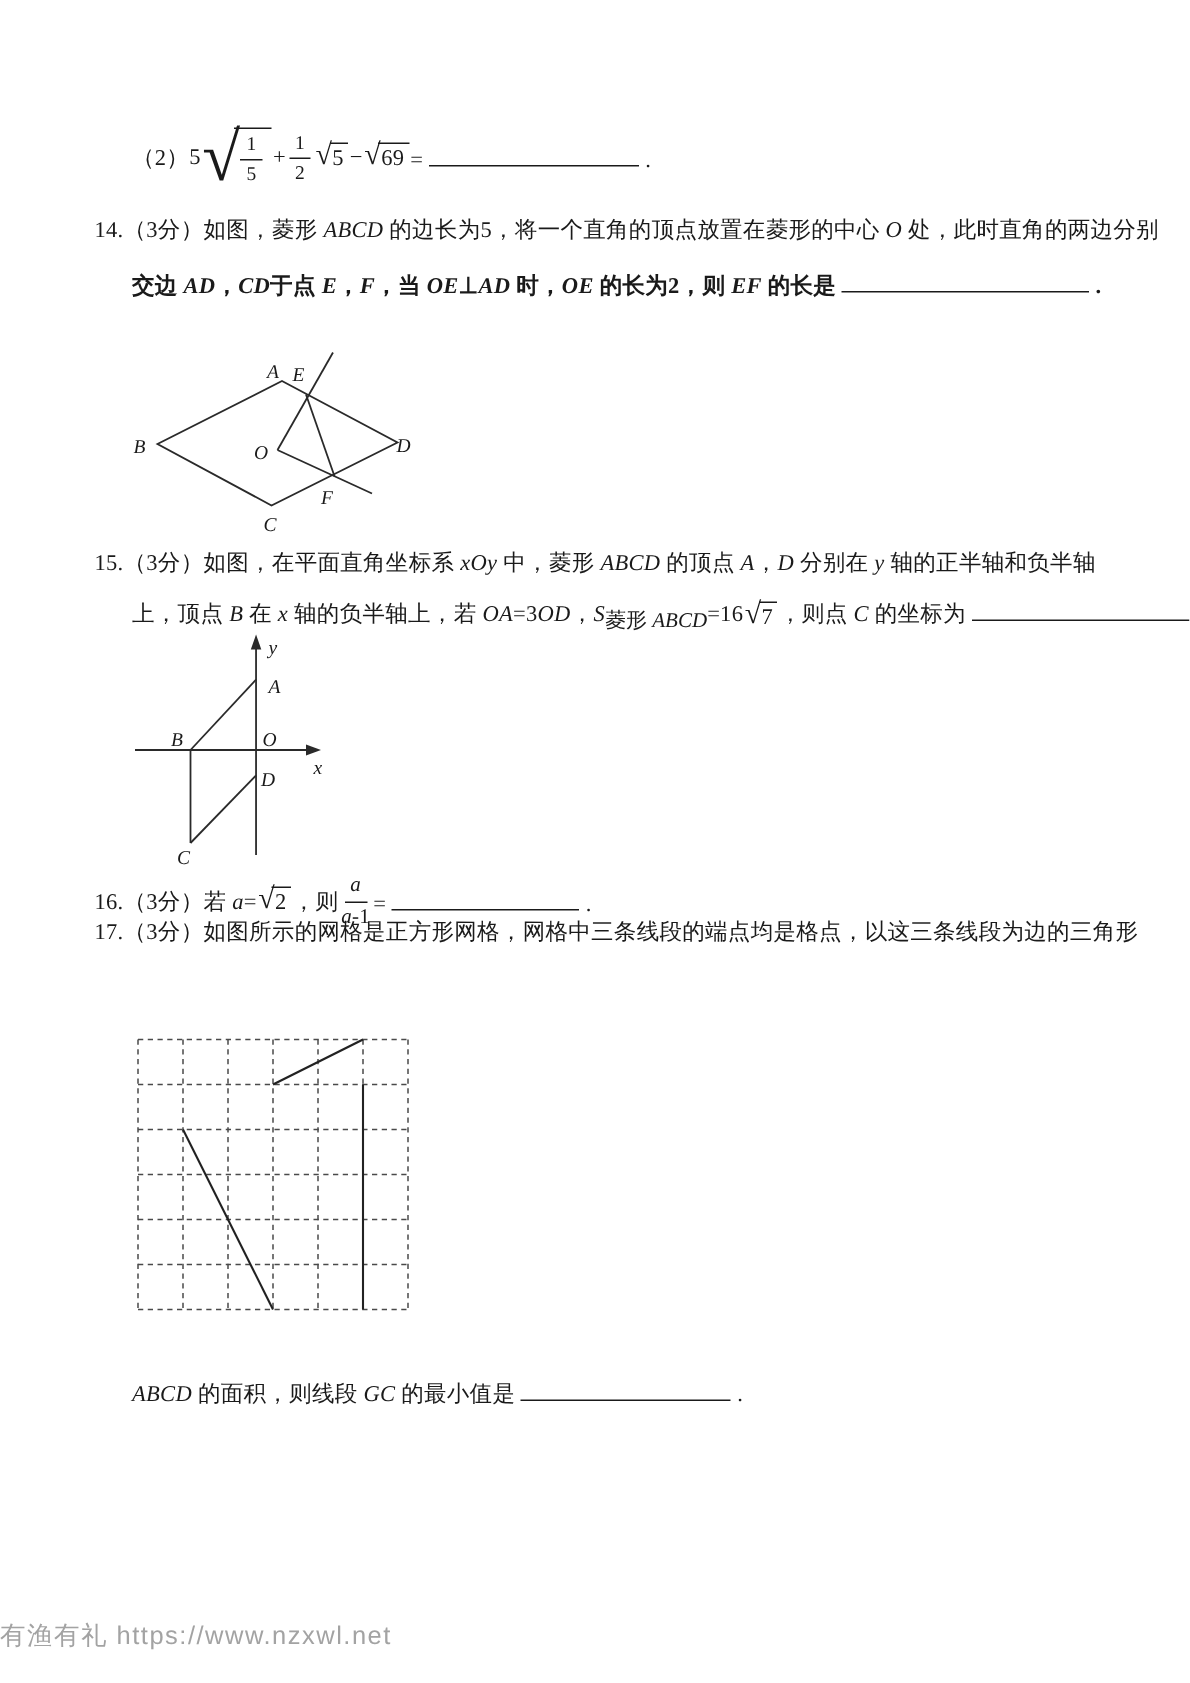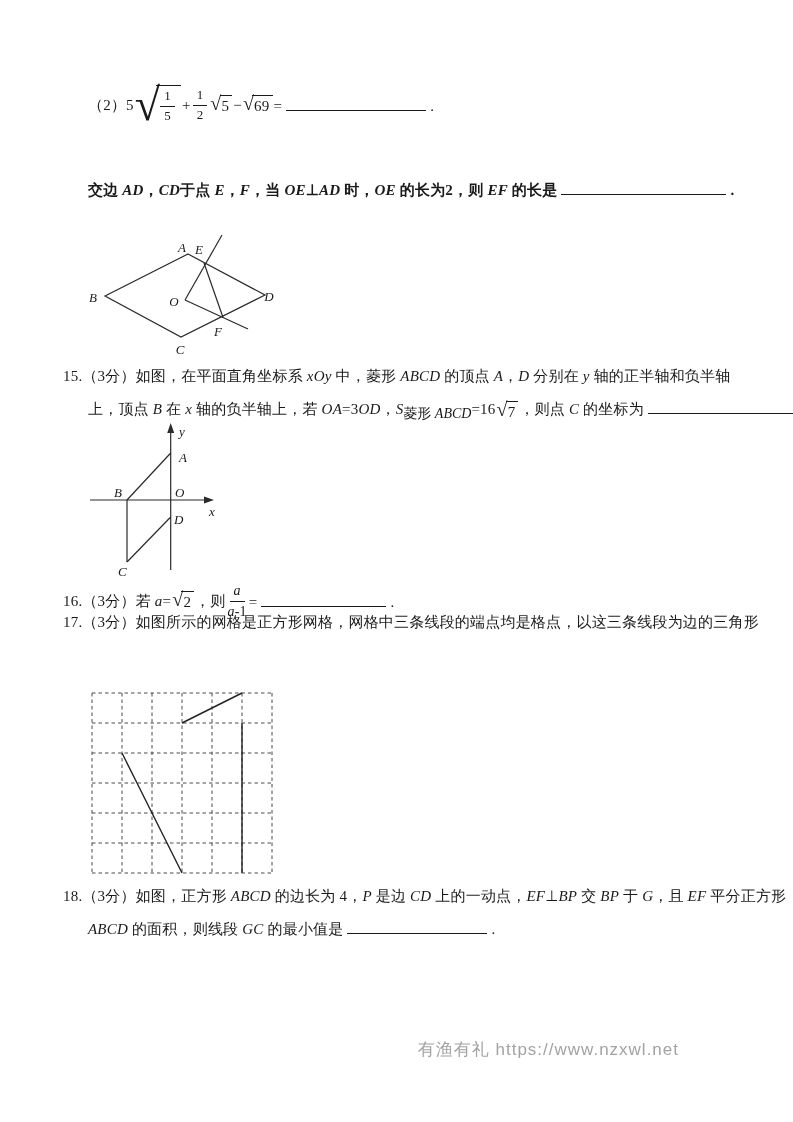--- a/index.html
+++ b/index.html
@@ -19,21 +19,21 @@
                font-size:15px;line-height:1.2;}
   .sqrt.big .rsign{font-size:46px;line-height:.85;transform:translateY(0px);}
   .sqrt.big .rbody{display:flex;align-items:center;margin-left:-4px;padding:2px 4px 0 2px;}
   .sub{font-size:14px;vertical-align:sub;letter-spacing:0;}
   .tail{display:inline;}
   svg{position:absolute;overflow:visible;}
   svg text{font-family:"Liberation Serif",serif;font-style:italic;font-size:13px;fill:#1a1a1a;}
   svg .geo{stroke:#2a2a2a;stroke-width:1.2;fill:none;}
   svg .grid{stroke:#4a4a4a;stroke-width:1;fill:none;stroke-dasharray:3.5 3;}
   svg .seg{stroke:#222;stroke-width:1.4;fill:none;}
-  .footer{position:absolute;left:0;top:1038px;width:679px;text-align:right;
+  .footer{position:absolute;left:0;top:1079px;width:679px;text-align:left;
           font-family:"Liberation Sans",sans-serif;font-size:17px;color:#a3a3a3;letter-spacing:1px;}
   i{font-style:italic;}
 </style>
 </head>
 <body>
 
 <div id="page">
 
   <div class="mrow" style="left:88px;top:82px;height:46px;">
     <span>（2）</span>
@@ -59,20 +59,21 @@
     <span>−</span>
     <span class="sqrt">
       <span class="rsign">√</span>
       <span class="rbody">69</span>
     </span>
     <span class="tail">
       <span>=</span><span class="blank" style="width:140px;"></span><span>.</span>
     </span>
   </div>
 
+  <div class="line ital" style="left:63px;top:144px;">14.（3分）如图，菱形 <i>ABCD</i> 的边长为5，将一个直角的顶点放置在菱形的中心 <i>O</i> 处，此时直角的两边分别</div>
   <div class="line" style="left:88px;top:179px;font-weight:bold;">
     <span class="ital">交边 <i>AD</i>，<i>CD</i>于点 <i>E</i>，<i>F</i>，当 <i>OE</i>⊥<i>AD</i> 时，<i>OE</i> 的长为2，则 <i>EF</i> 的长是</span><span class="blank" style="width:165px;"></span><span>.</span>
   </div>
 
   <svg style="left:85px;top:232px;" width="190" height="130" viewBox="0 0 190 130">
     <polygon class="geo" points="103,22 180,63 96,105 20,64"></polygon>
     <line class="geo" x1="100" y1="68" x2="137" y2="3"></line>
     <line class="geo" x1="100" y1="68" x2="163" y2="97"></line>
     <line class="geo" x1="119" y1="31" x2="138" y2="85.5"></line>
     <text x="97" y="20" text-anchor="middle">A</text>
@@ -142,20 +143,19 @@
       <line class="grid" x1="2" y1="92" x2="182" y2="92"></line>
       <line class="grid" x1="2" y1="122" x2="182" y2="122"></line>
       <line class="grid" x1="2" y1="152" x2="182" y2="152"></line>
       <line class="grid" x1="2" y1="182" x2="182" y2="182"></line>
     </g>
     <line class="seg" x1="92" y1="32" x2="152" y2="2"></line>
     <line class="seg" x1="152" y1="32" x2="152" y2="182"></line>
     <line class="seg" x1="32" y1="62" x2="92" y2="182"></line>
   </svg>
 
-  <div class="line ital" style="left:63px;top:886px;">18.（3分）如图，正方形 <i>ABCD</i> 的边长为 4，<i>P</i> 是边 <i>CD</i> 上的一动点，<i>EF</i>⊥<i>BP</i> 交 <i>BP</i> 于 <i>G</i>，且 <i>EF</i> 平分正方形</div>
   <div class="line" style="left:88px;top:918px;">
     <span class="ital"><i>ABCD</i> 的面积，则线段 <i>GC</i> 的最小值是</span><span class="blank" style="width:140px;"></span><span>.</span>
   </div>
 
   <div class="footer">有渔有礼 https://www.nzxwl.net</div>
 
 </div>
 
 </body></html>

